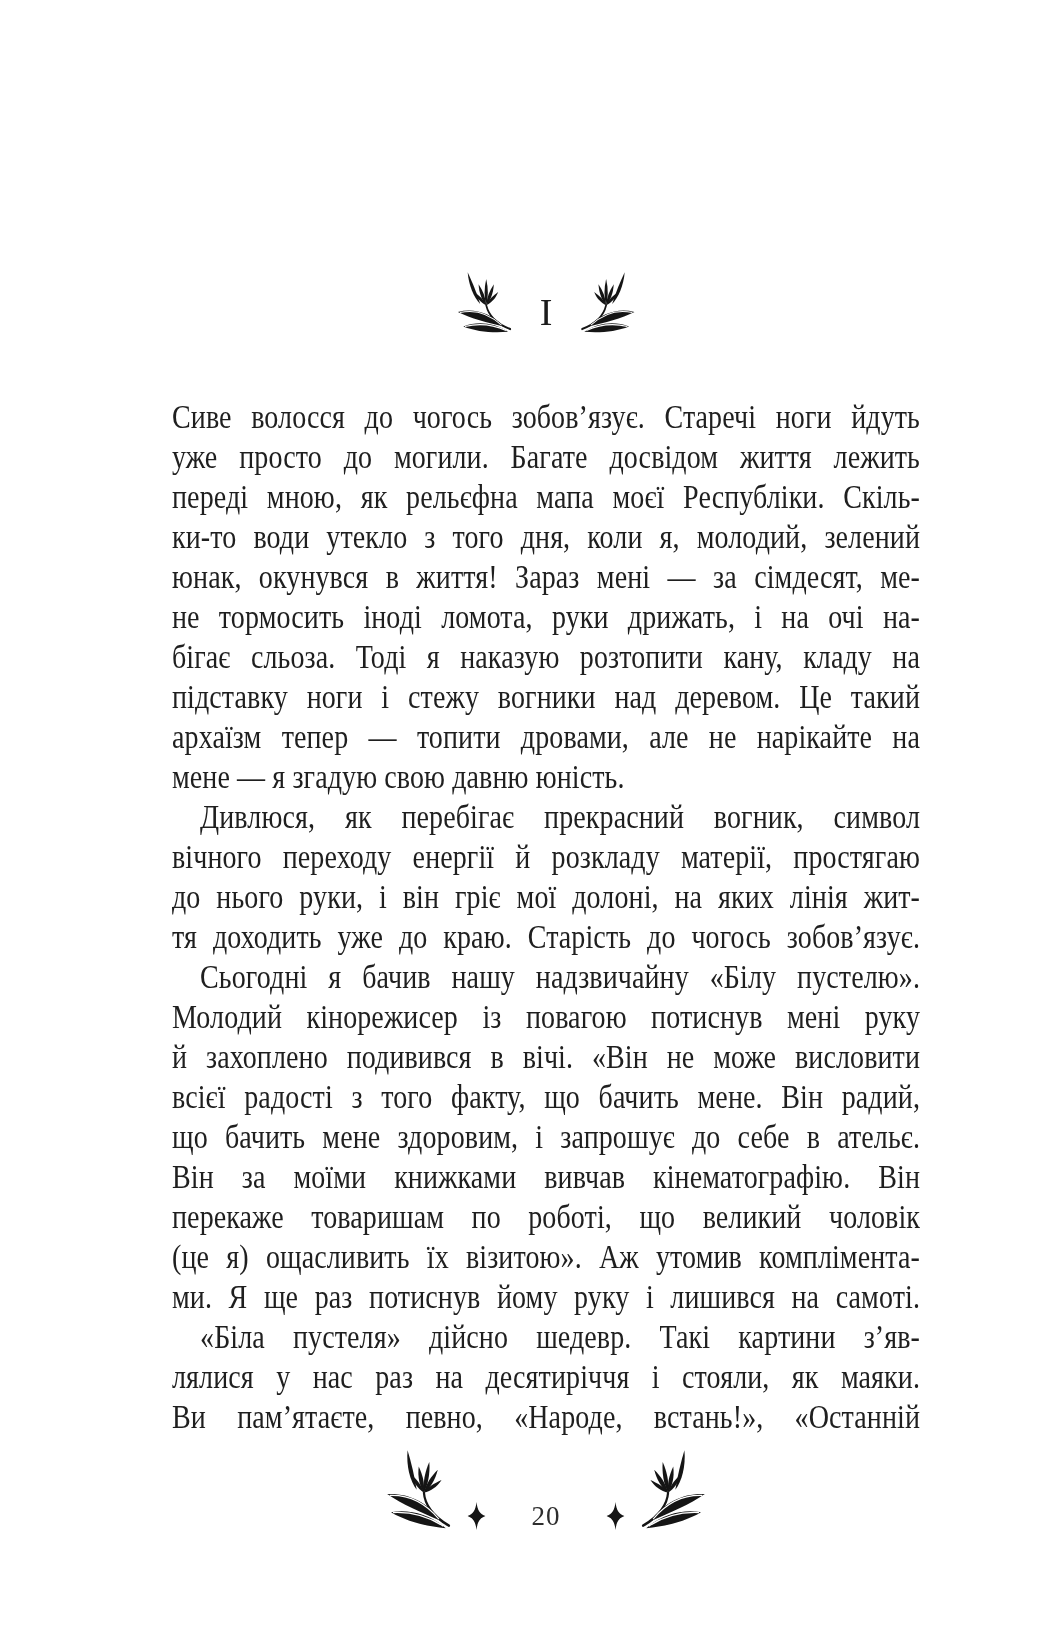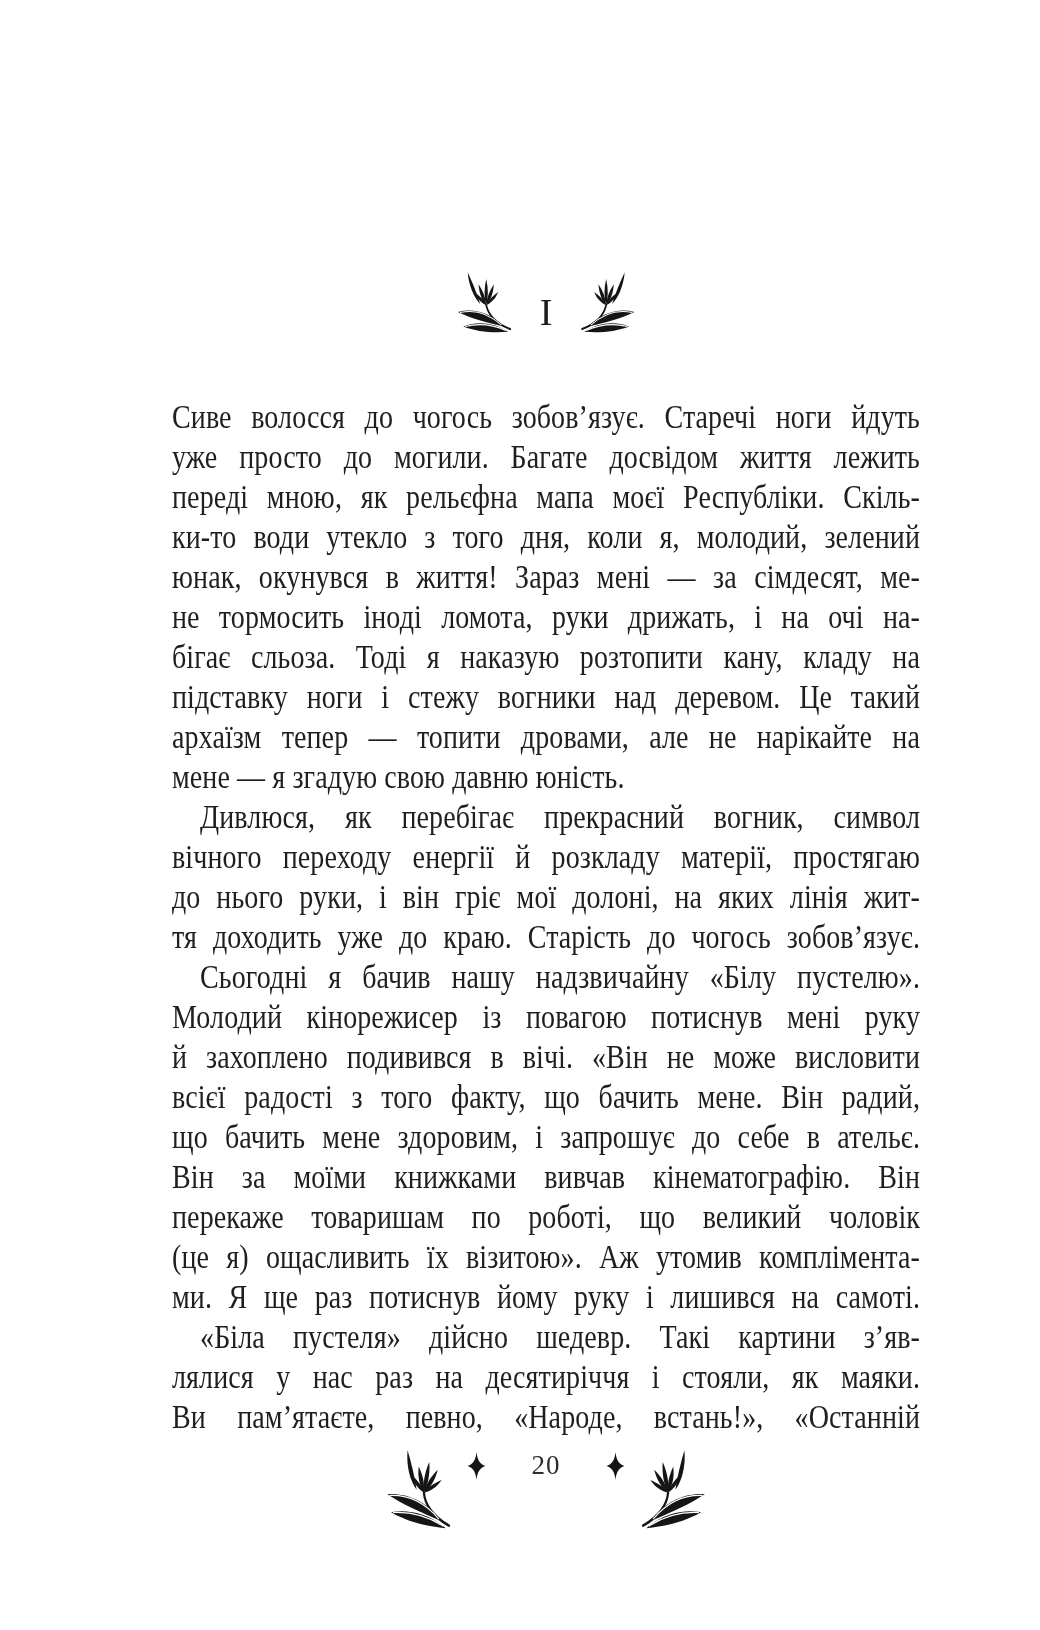--- a/index.html
+++ b/index.html
@@ -50,21 +50,21 @@
   }
   .line.end{text-align-last:left;}
   .line.indent{text-indent:33px;}
   
   .page-foot{
     position:absolute;
     left:546px;top:1452px;
     transform:translateX(-50%);
     height:78px;
     display:flex;
-    align-items:flex-start;
+    align-items:flex-end;
   }
   .page-foot .sprig svg{width:76px;height:78px;transform:rotate(10deg);}
   .diamond{display:inline-block;line-height:0;}
   .diamond svg{width:18px;height:28px;}
   .diamond.d-left{margin:0 46px 0 6px;}
   .diamond.d-right{margin:0 6px 0 46px;}
   .page-number{
     font:27px/1 "Liberation Serif", serif;
     color:#2e2e2e;
     letter-spacing:1px;

